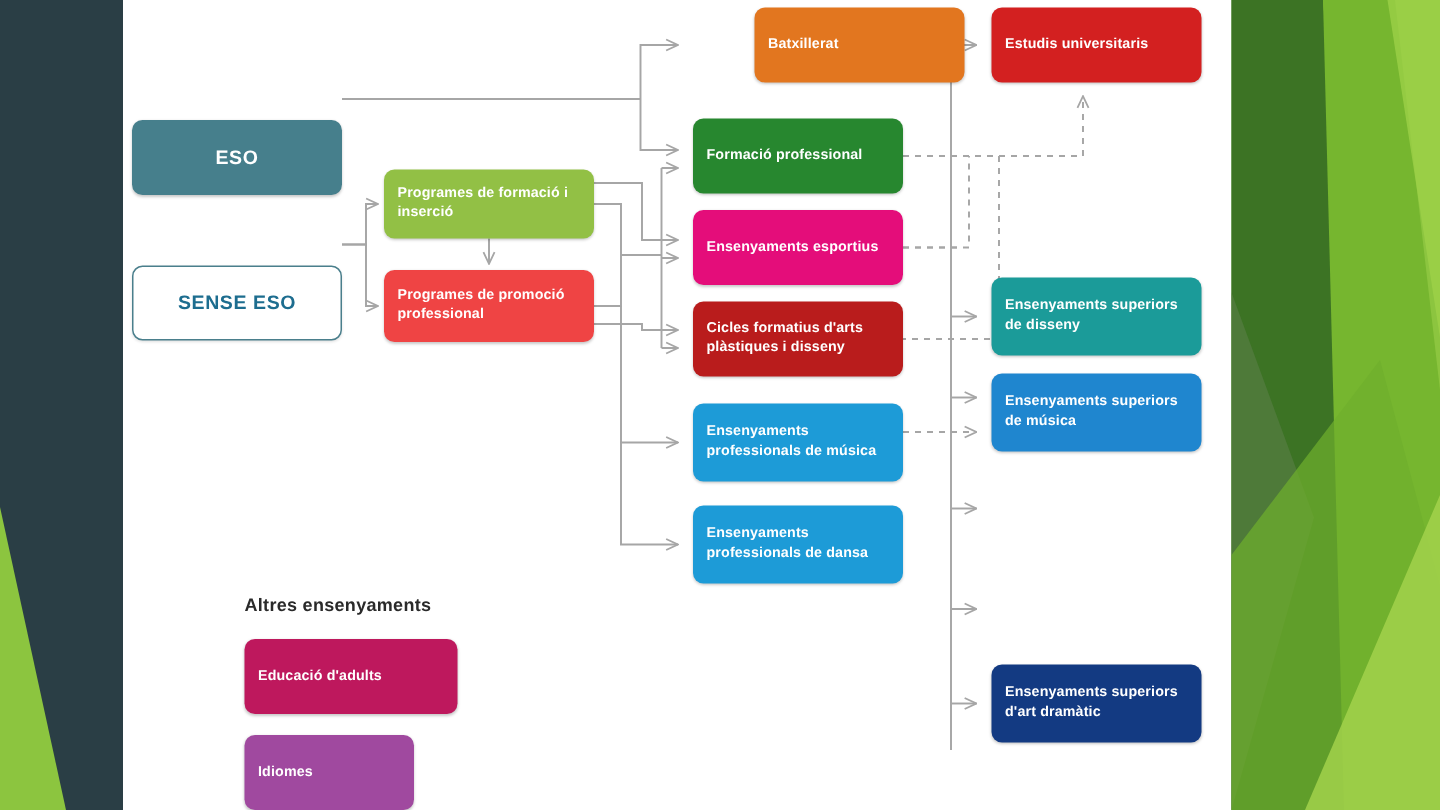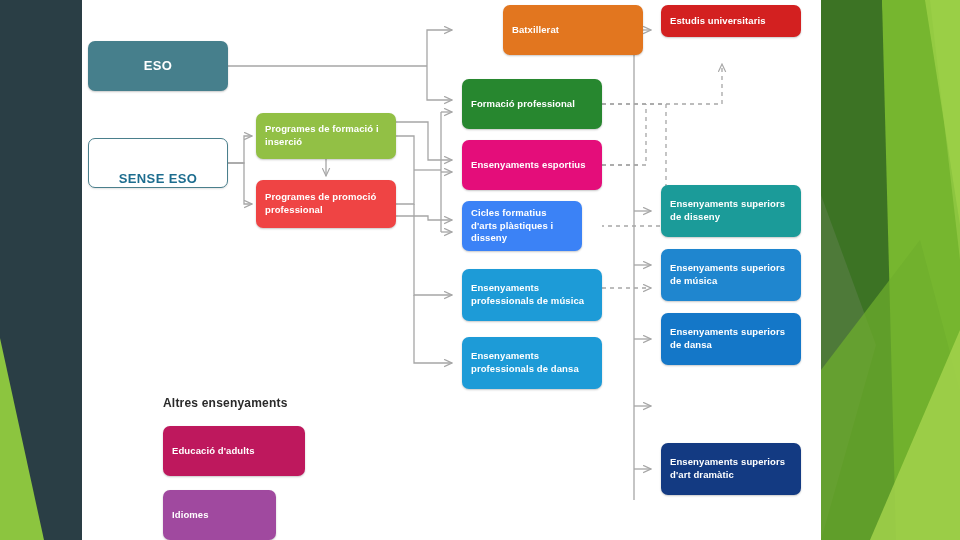--- a/index.html
+++ b/index.html
@@ -29,21 +29,21 @@
     font-weight:bold;
     line-height:1.33;
     letter-spacing:.1px;
     padding:0 9px;
     display:flex;
     align-items:center;
     box-shadow:0 1px 2px rgba(0,0,0,.22);
     overflow:hidden;
   }
   .node span{display:block;}
-  .node.center{justify-content:center;text-align:center;}
+  .node.center{justify-content:center;text-align:center;margin-top:39px;}
   .node.big{font-size:13px;letter-spacing:.4px;}
   .node.outline{
     background:#ffffff;color:#1d6d8f;border:1px solid #4a7f8c;
     box-shadow:0 1px 2px rgba(0,0,0,.12);
   }
   .section-label{
     position:absolute;
     font-size:12px;
     font-weight:bold;
     color:#2a2a2a;
@@ -121,21 +121,21 @@
         <path d="M602,165 L640,165 L640,165"></path>
         <path d="M602,165 L646,165 L646,104"></path>
         <path d="M602,288 L651,288" marker-end="url(#ah)"></path>
       </g>
     </svg>
 
     <div class="node big center" style="left:88px;top:41px;width:140px;height:50px;background:#467f8c;">
       <span>ESO</span>
     </div>
 
-    <div class="node big center outline" style="left:88px;top:138px;width:140px;height:50px;align-items:flex-end;">
+    <div class="node big center outline" style="left:88px;top:138px;width:140px;height:50px;">
       <span>SENSE ESO</span>
     </div>
 
     <div class="node" style="left:256px;top:113px;width:140px;height:46px;background:#92c045;">
       <span>Programes de formació i inserció</span>
     </div>
 
     <div class="node" style="left:256px;top:180px;width:140px;height:48px;background:#ef4444;">
       <span>Programes de promoció professional</span>
     </div>
@@ -145,47 +145,44 @@
     </div>
 
     <div class="node" style="left:462px;top:79px;width:140px;height:50px;background:#27872f;">
       <span>Formació professional</span>
     </div>
 
     <div class="node" style="left:462px;top:140px;width:140px;height:50px;background:#e40d7a;">
       <span>Ensenyaments esportius</span>
     </div>
 
-    <div class="node" style="left:462px;top:201px;width:120px;height:50px;background:#3b82f6;justify-content:center;">
+    <div class="node" style="left:462px;top:201px;width:140px;height:50px;background:#b91c1c;justify-content:center;">
       <span>Cicles formatius d'arts plàstiques i disseny</span>
     </div>
 
     <div class="node" style="left:462px;top:269px;width:140px;height:52px;background:#1d9bd7;">
       <span>Ensenyaments professionals de música</span>
     </div>
 
     <div class="node" style="left:462px;top:337px;width:140px;height:52px;background:#1d9bd7;">
       <span>Ensenyaments professionals de dansa</span>
     </div>
 
-    <div class="node" style="left:661px;top:5px;width:140px;height:32px;background:#d32020;">
+    <div class="node" style="left:661px;top:5px;width:140px;height:50px;background:#d32020;">
       <span>Estudis universitaris</span>
     </div>
 
     <div class="node" style="left:661px;top:185px;width:140px;height:52px;background:#1b9b99;">
       <span>Ensenyaments superiors de disseny</span>
     </div>
 
     <div class="node" style="left:661px;top:249px;width:140px;height:52px;background:#1f86cf;">
       <span>Ensenyaments superiors de música</span>
     </div>
 
-    <div class="node" style="left:661px;top:313px;width:140px;height:52px;background:#1477c8;">
-      <span>Ensenyaments superiors de dansa</span>
-    </div>
 
 
     <div class="node" style="left:661px;top:443px;width:140px;height:52px;background:#133a82;">
       <span>Ensenyaments superiors d'art dramàtic</span>
     </div>
 
     <div class="section-label" style="left:163px;top:396px;">Altres ensenyaments</div>
 
     <div class="node" style="left:163px;top:426px;width:142px;height:50px;background:#be185d;">
       <span>Educació d'adults</span>

